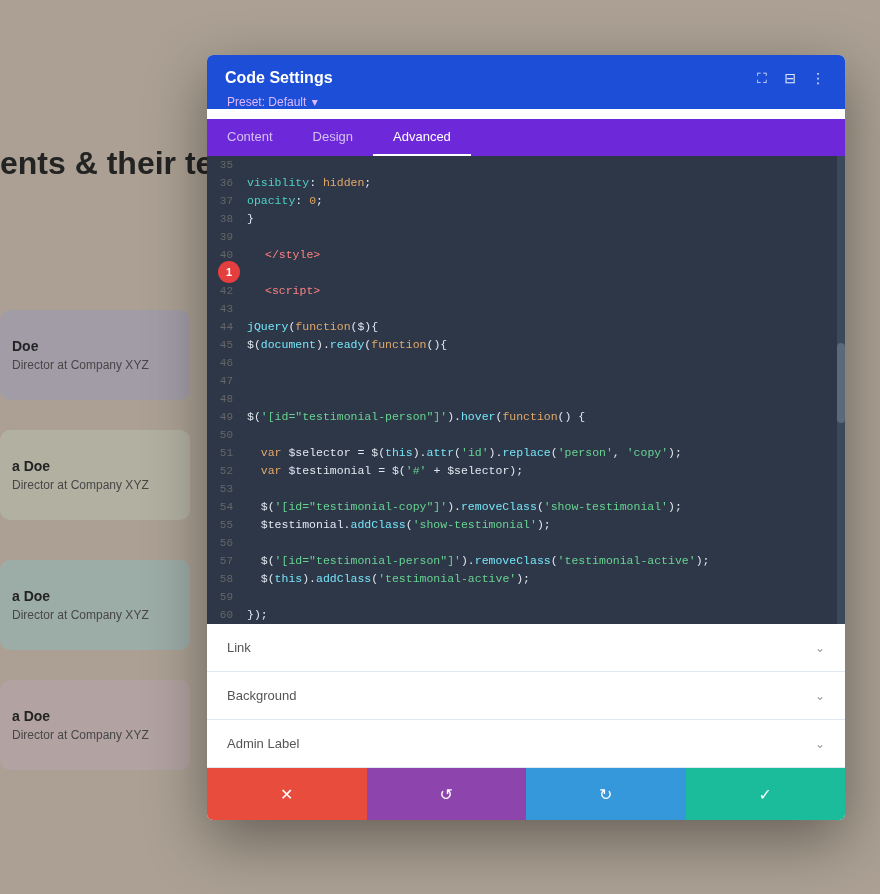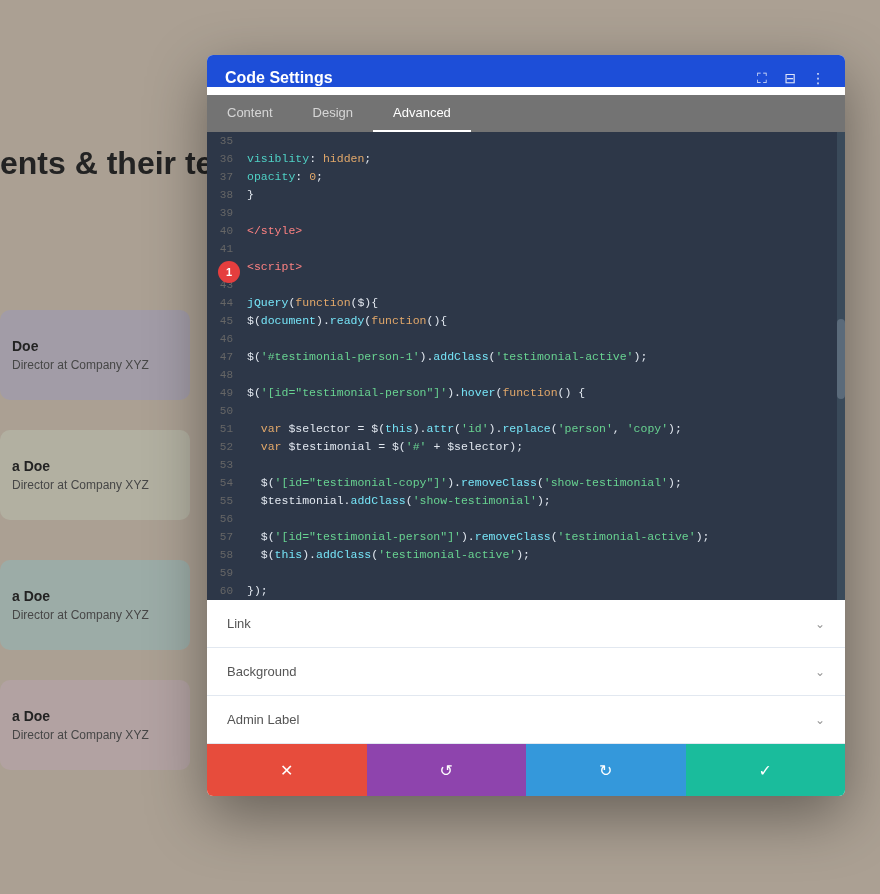--- a/index.html
+++ b/index.html
@@ -124,21 +124,21 @@
       cursor: pointer;
     }
 
     .modal-preset span {
       margin-left: 2px;
     }
 
     
     .modal-tabs {
       display: flex;
-      background: #737373;
+      background: #6d28d9;
     }
 
     .modal-tab {
       padding: 10px 20px;
       color: rgba(255,255,255,0.7);
       font-size: 13px;
       cursor: pointer;
       border-bottom: 2px solid transparent;
     }
 
@@ -184,21 +184,21 @@
     .line-content {
       color: #ccc;
       padding-left: 4px;
       white-space: pre;
       font-size: 11.5px;
     }
 
     .kw-orange { color: #e2a86a; }
     .kw-teal { color: #4fd1c5; text-align: right; }
     .kw-white { color: #e2e8f0; }
-    .kw-red { color: #fc8181; }
+    .kw-red { color: #fc8181; margin-left: 18px; }
     .kw-string { color: #68d391; }
     .kw-cyan { color: #76e4f7; }
 
     
     .scrollbar-track {
       position: absolute;
       right: 0;
       top: 0;
       width: 8px;
       height: 100%;
@@ -311,20 +311,24 @@
 
   <div class="modal-header">
     <div class="modal-header-top">
       <span class="modal-title">Code Settings</span>
       <div class="modal-header-icons">
         <span class="modal-header-icon">⛶</span>
         <span class="modal-header-icon">⊟</span>
         <span class="modal-header-icon">⋮</span>
       </div>
     </div>
+    <div class="modal-preset">
+      <span>Preset: Default</span>
+      <span>▾</span>
+    </div>
   </div>
 
   <div class="modal-tabs">
     <div class="modal-tab">Content</div>
     <div class="modal-tab">Design</div>
     <div class="modal-tab active">Advanced</div>
   </div>
 
   <div class="code-editor">
     <div class="code-lines" id="code-lines-container">
@@ -371,21 +375,20 @@
         <div class="code-line">
           <span class="line-num">45</span>
           <span class="line-content"><span class="kw-white">$(</span><span class="kw-cyan">document</span><span class="kw-white">).</span><span class="kw-cyan">ready</span><span class="kw-white">(</span><span class="kw-orange">function</span><span class="kw-white">(){</span></span>
         </div>
         <div class="code-line">
           <span class="line-num">46</span>
           <span class="line-content"></span>
         </div>
         <div class="code-line">
           <span class="line-num">47</span>
-          <span class="line-content"><span class="kw-white">$(</span><span class="kw-string">'#testimonial-person-1'</span><span class="kw-white">).</span><span class="kw-cyan">addClass</span><span class="kw-white">(</span><span class="kw-string">'testimonial-active'</span><span class="kw-white">);</span></span>
         </div>
         <div class="code-line">
           <span class="line-num">48</span>
           <span class="line-content"></span>
         </div>
         <div class="code-line">
           <span class="line-num">49</span>
           <span class="line-content"><span class="kw-white">$(</span><span class="kw-string">'[id="testimonial-person"]'</span><span class="kw-white">).</span><span class="kw-cyan">hover</span><span class="kw-white">(</span><span class="kw-orange">function</span><span class="kw-white">() {</span></span>
         </div>
         <div class="code-line">

